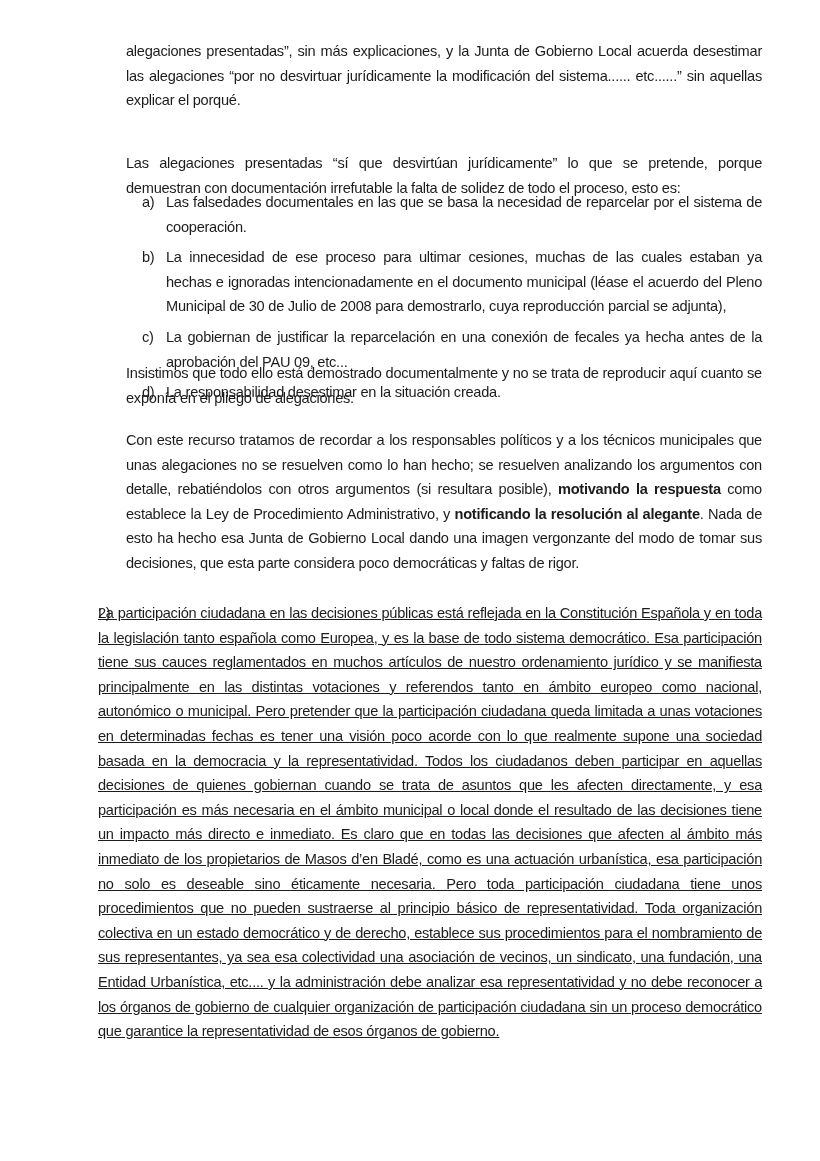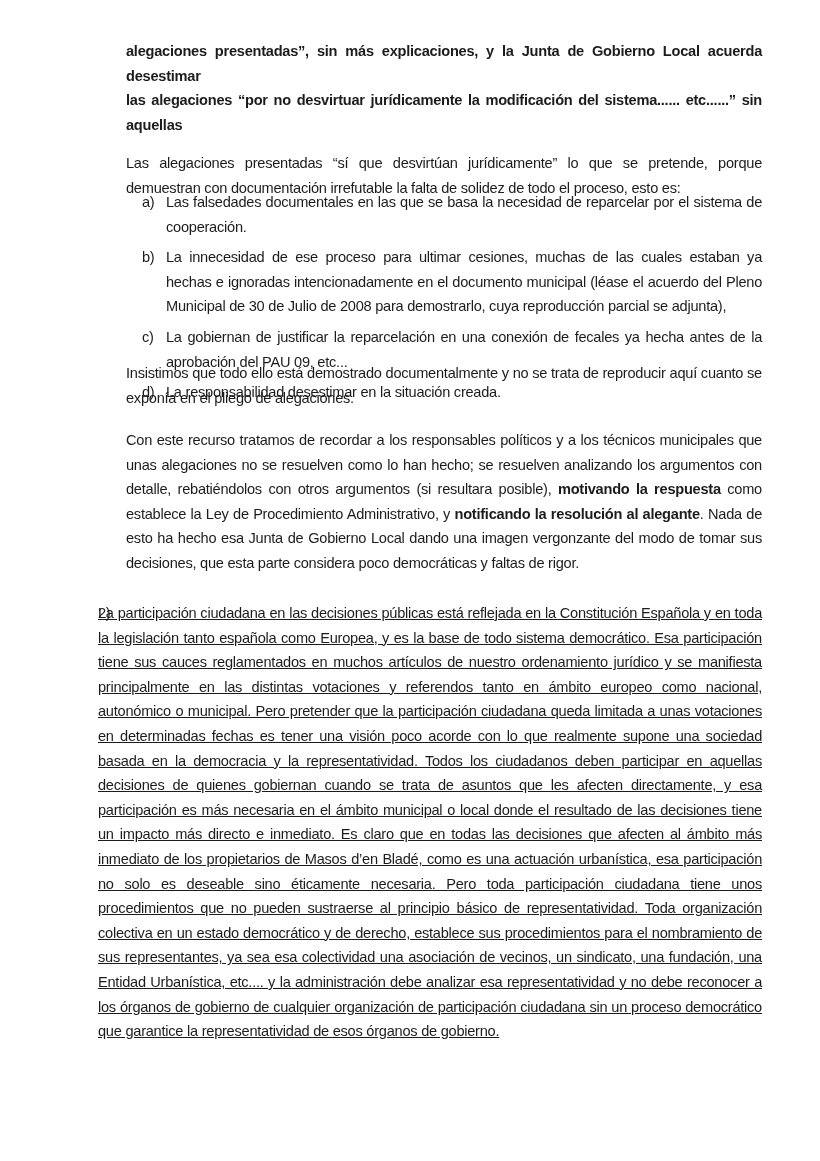--- a/index.html
+++ b/index.html
@@ -19,23 +19,24 @@
   b { font-weight: bold; }
   .num-item { position: absolute; left: 98px; width: 664px; }
   .num-item .marker { position: absolute; left: 0; top: 0; }
   .num-item .body { text-align: justify; text-decoration: underline; }
 </style>
 </head>
 <body>
 
 <div class="page">
 
-  <div class="block" style="top:39px;font-weight:bold;">
+  <div class="block" style="top:39px;">
     <p class="justify-last">alegaciones presentadas”, sin más explicaciones, y la Junta de Gobierno Local acuerda desestimar</p>
     <p class="justify-last">las alegaciones “por no desvirtuar jurídicamente la modificación del sistema...... etc......” sin aquellas</p>
+    <p>explicar el porqué.</p>
   </div>
 
   <div class="block" style="top:151px;">
     <p>Las alegaciones presentadas “sí que desvirtúan jurídicamente” lo que se pretende, porque demuestran con documentación irrefutable la falta de solidez de todo el proceso, esto es:</p>
   </div>
 
   <div class="list" style="top:190px;">
     <div class="li">
       <span class="marker">a)</span>
       <span>Las falsedades documentales en las que se basa la necesidad de reparcelar por el sistema de cooperación.</span>

